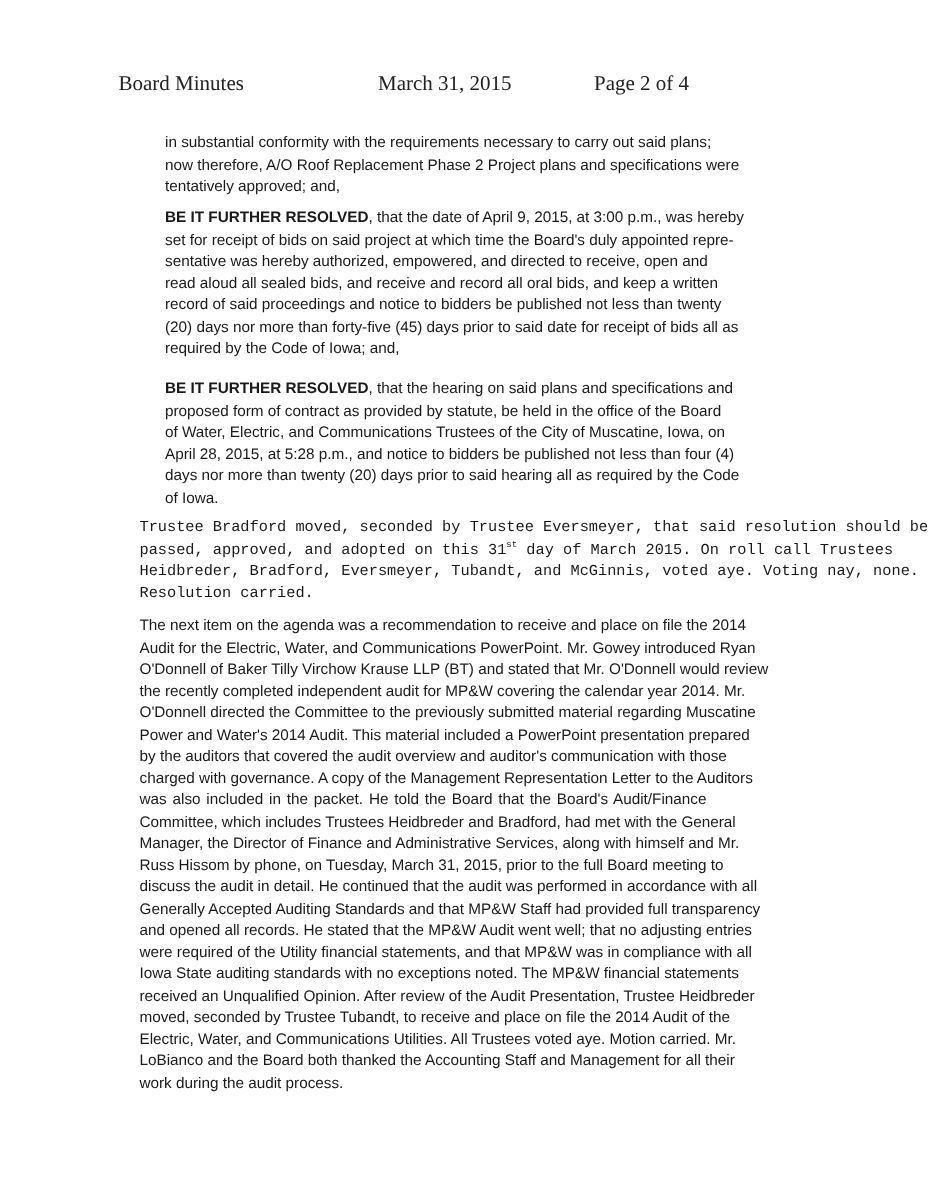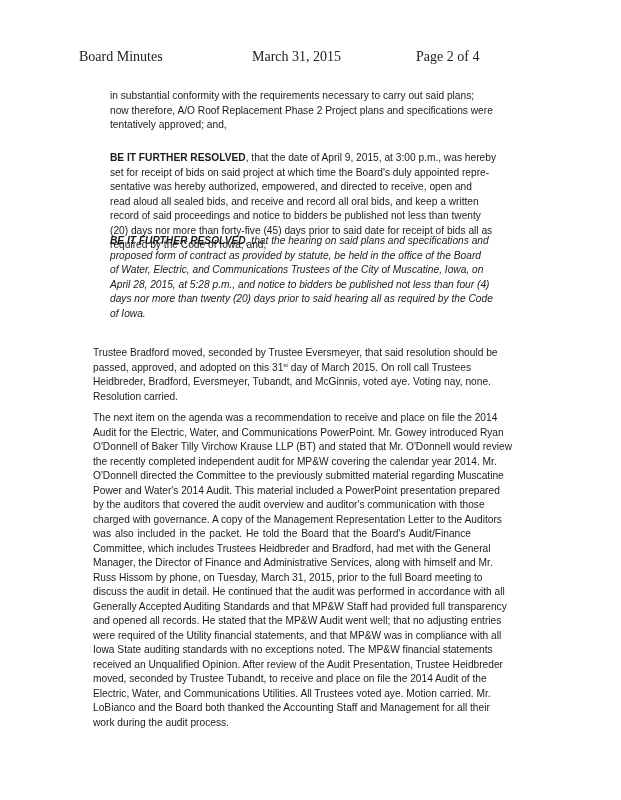--- a/index.html
+++ b/index.html
@@ -4,21 +4,21 @@
 <style>
   html, body { margin: 0; padding: 0; background: #ffffff; }
   body { width: 621px; height: 800px; position: relative; overflow: hidden; color: #1a1a1a; }
   .header {
     position: absolute; top: 49px; left: 0; width: 621px; height: 14px;
     font-family: "Liberation Serif", serif; font-size: 14px; color: #222;
   }
   .header span { position: absolute; top: 0; white-space: nowrap; }
   .h-left { left: 79px; }
   .h-center { left: 252px; }
-  .h-right { left: 416px; }
+  .h-right { left: 396px; }
   .content {
     position: absolute; left: 0; top: 0; width: 621px;
     font-family: "Liberation Sans", sans-serif; font-size: 10.2px; color: #1a1a1a;
   }
   .para { position: absolute; text-align: justify; line-height: 14.5px; margin: 0; }
   .indent { left: 110px; width: 361px; }
   .full { left: 93px; width: 378px; }
   .line { display: block; text-align: justify; text-align-last: justify; white-space: nowrap; height: 14.5px; overflow: visible; }
   .line.last { text-align-last: left; }
   .bold { font-weight: bold; }
@@ -34,40 +34,40 @@
 </div>
 
 <div class="content">
 
   <div class="para indent" style="top:89px;">
     <span class="line">in substantial conformity with the requirements necessary to carry out said plans;</span>
     <span class="line">now therefore, A/O Roof Replacement Phase 2 Project plans and specifications were</span>
     <span class="line last">tentatively approved; and,</span>
   </div>
 
-  <div class="para indent" style="top:139px;margin-top:12px;">
+  <div class="para indent" style="top:139px;">
     <span class="line"><b class="bold">BE IT FURTHER RESOLVED</b><span>, that the date of April 9, 2015, at 3:00 p.m., was hereby</span></span>
     <span class="line">set for receipt of bids on said project at which time the Board's duly appointed repre-</span>
     <span class="line">sentative was hereby authorized, empowered, and directed to receive, open and</span>
     <span class="line">read aloud all sealed bids, and receive and record all oral bids, and keep a written</span>
     <span class="line">record of said proceedings and notice to bidders be published not less than twenty</span>
     <span class="line">(20) days nor more than forty-five (45) days prior to said date for receipt of bids all as</span>
     <span class="line last">required by the Code of Iowa; and,</span>
   </div>
 
-  <div class="para indent" style="top:234px;font-style:italic;">
+  <div class="para indent" style="top:253px;">
     <span class="line"><b class="bold">BE IT FURTHER RESOLVED</b><span>, that the hearing on said plans and specifications and</span></span>
     <span class="line">proposed form of contract as provided by statute, be held in the office of the Board</span>
     <span class="line">of Water, Electric, and Communications Trustees of the City of Muscatine, Iowa, on</span>
     <span class="line">April 28, 2015, at 5:28 p.m., and notice to bidders be published not less than four (4)</span>
     <span class="line">days nor more than twenty (20) days prior to said hearing all as required by the Code</span>
     <span class="line last">of Iowa.</span>
   </div>
 
-  <div class="para full" style="top:346px;">
+  <div class="para full" style="top:346px;font-family:Liberation Mono, monospace;">
     <span class="line">Trustee Bradford moved, seconded by Trustee Eversmeyer, that said resolution should be</span>
     <span class="line"><span>passed, approved, and adopted on this 31</span><sup>st</sup><span> day of March 2015. On roll call Trustees</span></span>
     <span class="line">Heidbreder, Bradford, Eversmeyer, Tubandt, and McGinnis, voted aye. Voting nay, none.</span>
     <span class="line last">Resolution carried.</span>
   </div>
 
   <div class="para full" style="top:411px;">
     <span class="line">The next item on the agenda was a recommendation to receive and place on file the 2014</span>
     <span class="line">Audit for the Electric, Water, and Communications PowerPoint. Mr. Gowey introduced Ryan</span>
     <span class="line">O'Donnell of Baker Tilly Virchow Krause LLP (BT) and stated that Mr. O'Donnell would review</span>

